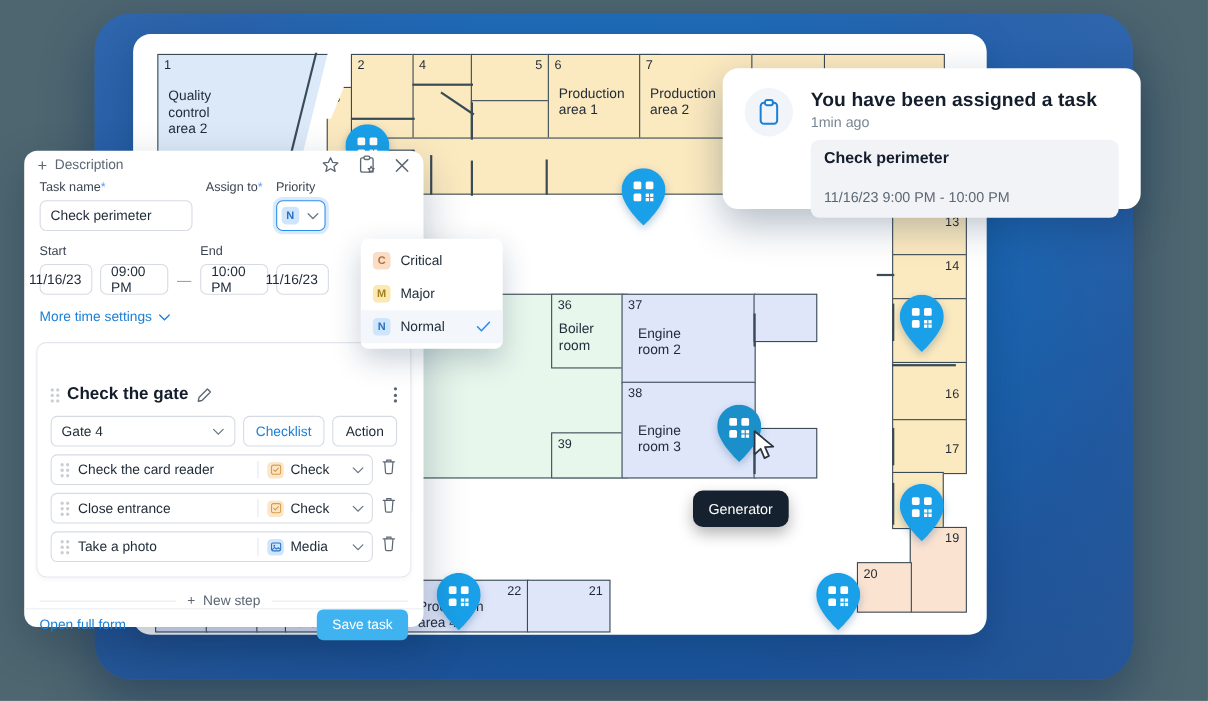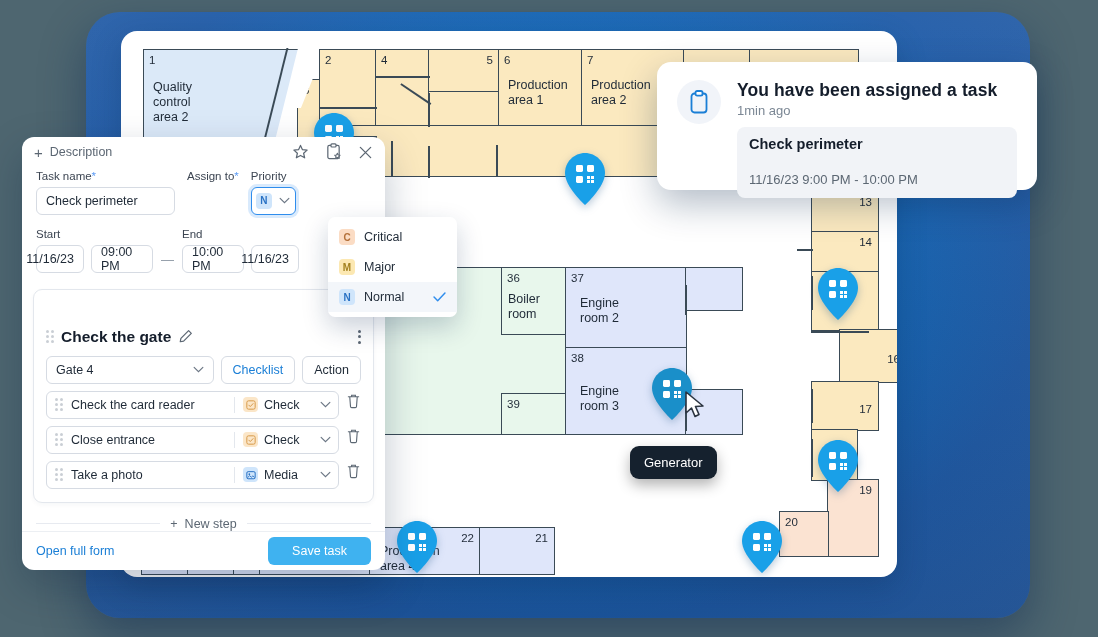--- a/index.html
+++ b/index.html
@@ -231,21 +231,21 @@
 
   .panel-foot {
     margin-top: auto; border-top: 1px solid #eceff3;
     height: 52px; display: flex; align-items: center;
     padding: 0 14px;
   }
   .open-full { font-size: 12.5px; color: #1b7fd6; cursor: pointer; }
   .save-btn {
     margin-left: auto; background: #3fb2f0; color: #fff;
     font-size: 12.5px; border: none; border-radius: 6px;
-    padding: 7px 24px; cursor: pointer;
+    padding: 7px 14px; cursor: pointer;
   }
 </style>
 </head>
 <body>
 
 <div id="stage">
 
   <div class="blue-plate"></div>
 
   <div class="map-window">
@@ -303,21 +303,21 @@
 
       <div class="room" style="left:690px; top:160px; width:68px; height:42px;">
         <span class="num tr">13</span>
       </div>
       <div class="room" style="left:690px; top:200px; width:68px; height:42px;">
         <span class="num tr">14</span>
       </div>
       <div class="room" style="left:690px; top:240px; width:68px; height:60px;">
         <span class="num tr" style="top:28px;margin-top:40px;">15</span>
       </div>
-      <div class="room" style="left:690px; top:298px; width:68px; height:54px;margin-left:28px;">
+      <div class="room" style="left:690px; top:298px; width:68px; height:54px;">
         <span class="num tr" style="top:24px;">16</span>
       </div>
       <div class="room" style="left:690px; top:350px; width:68px; height:50px;">
         <span class="num tr" style="top:22px;">17</span>
       </div>
       <div class="room" style="left:690px; top:398px; width:47px; height:52px;">
         <span class="num tr" style="top:26px;">18</span>
       </div>
       <div class="room peach" style="left:706px; top:448px; width:52px; height:78px;">
         <span class="num tr">19</span>
@@ -571,20 +571,26 @@
             <div class="input w-time">
                 <span>10:00 PM</span>
               </div>
             <div class="input w-date">
                 <span>11/16/23</span>
               </div>
           </div>
         </div>
       </div>
 
+      <div class="more-time">
+        <span>More time settings</span>
+        <svg class="chev" viewBox="0 0 12 8">
+            <path d="M1 1.5L6 6.5 11 1.5" fill="none" stroke="#1b7fd6" stroke-width="1.3" stroke-linecap="round"></path>
+          </svg>
+      </div>
     </div>
 
     <div class="chk-card">
       <div class="chk-head">
         <span class="grip">
             <i></i>
             <i></i>
             <i></i>
             <i></i>
             <i></i>

